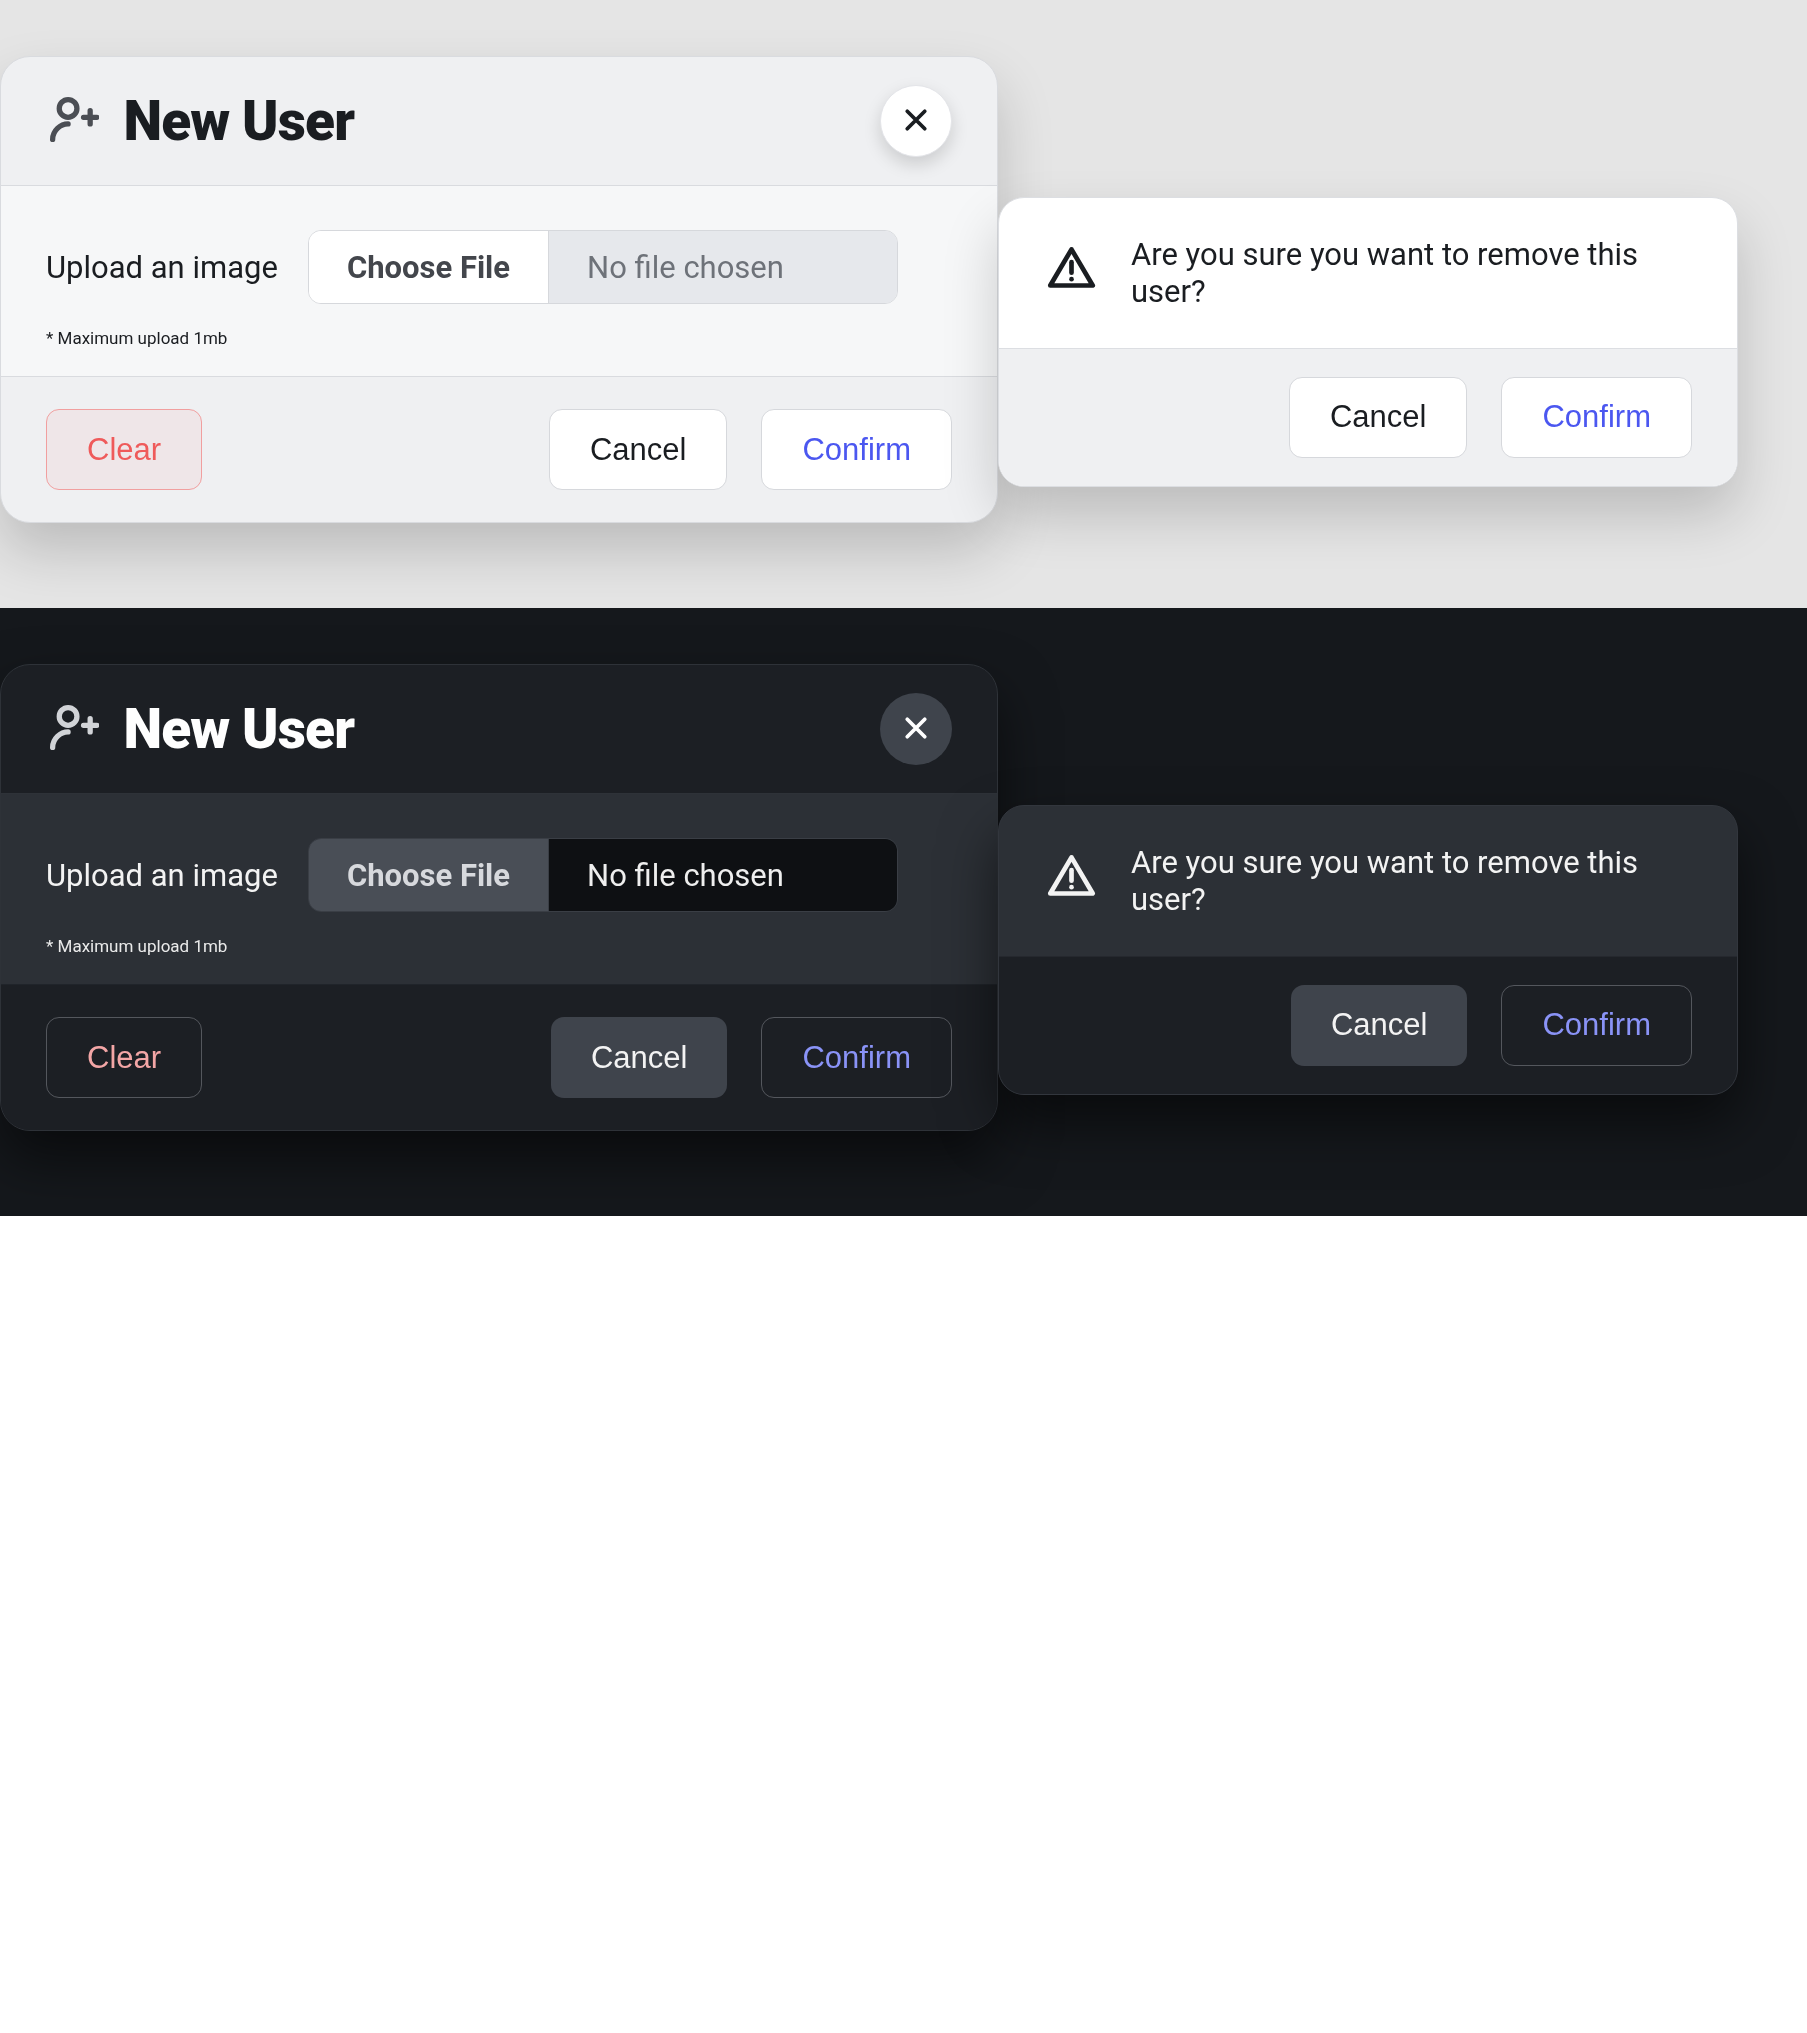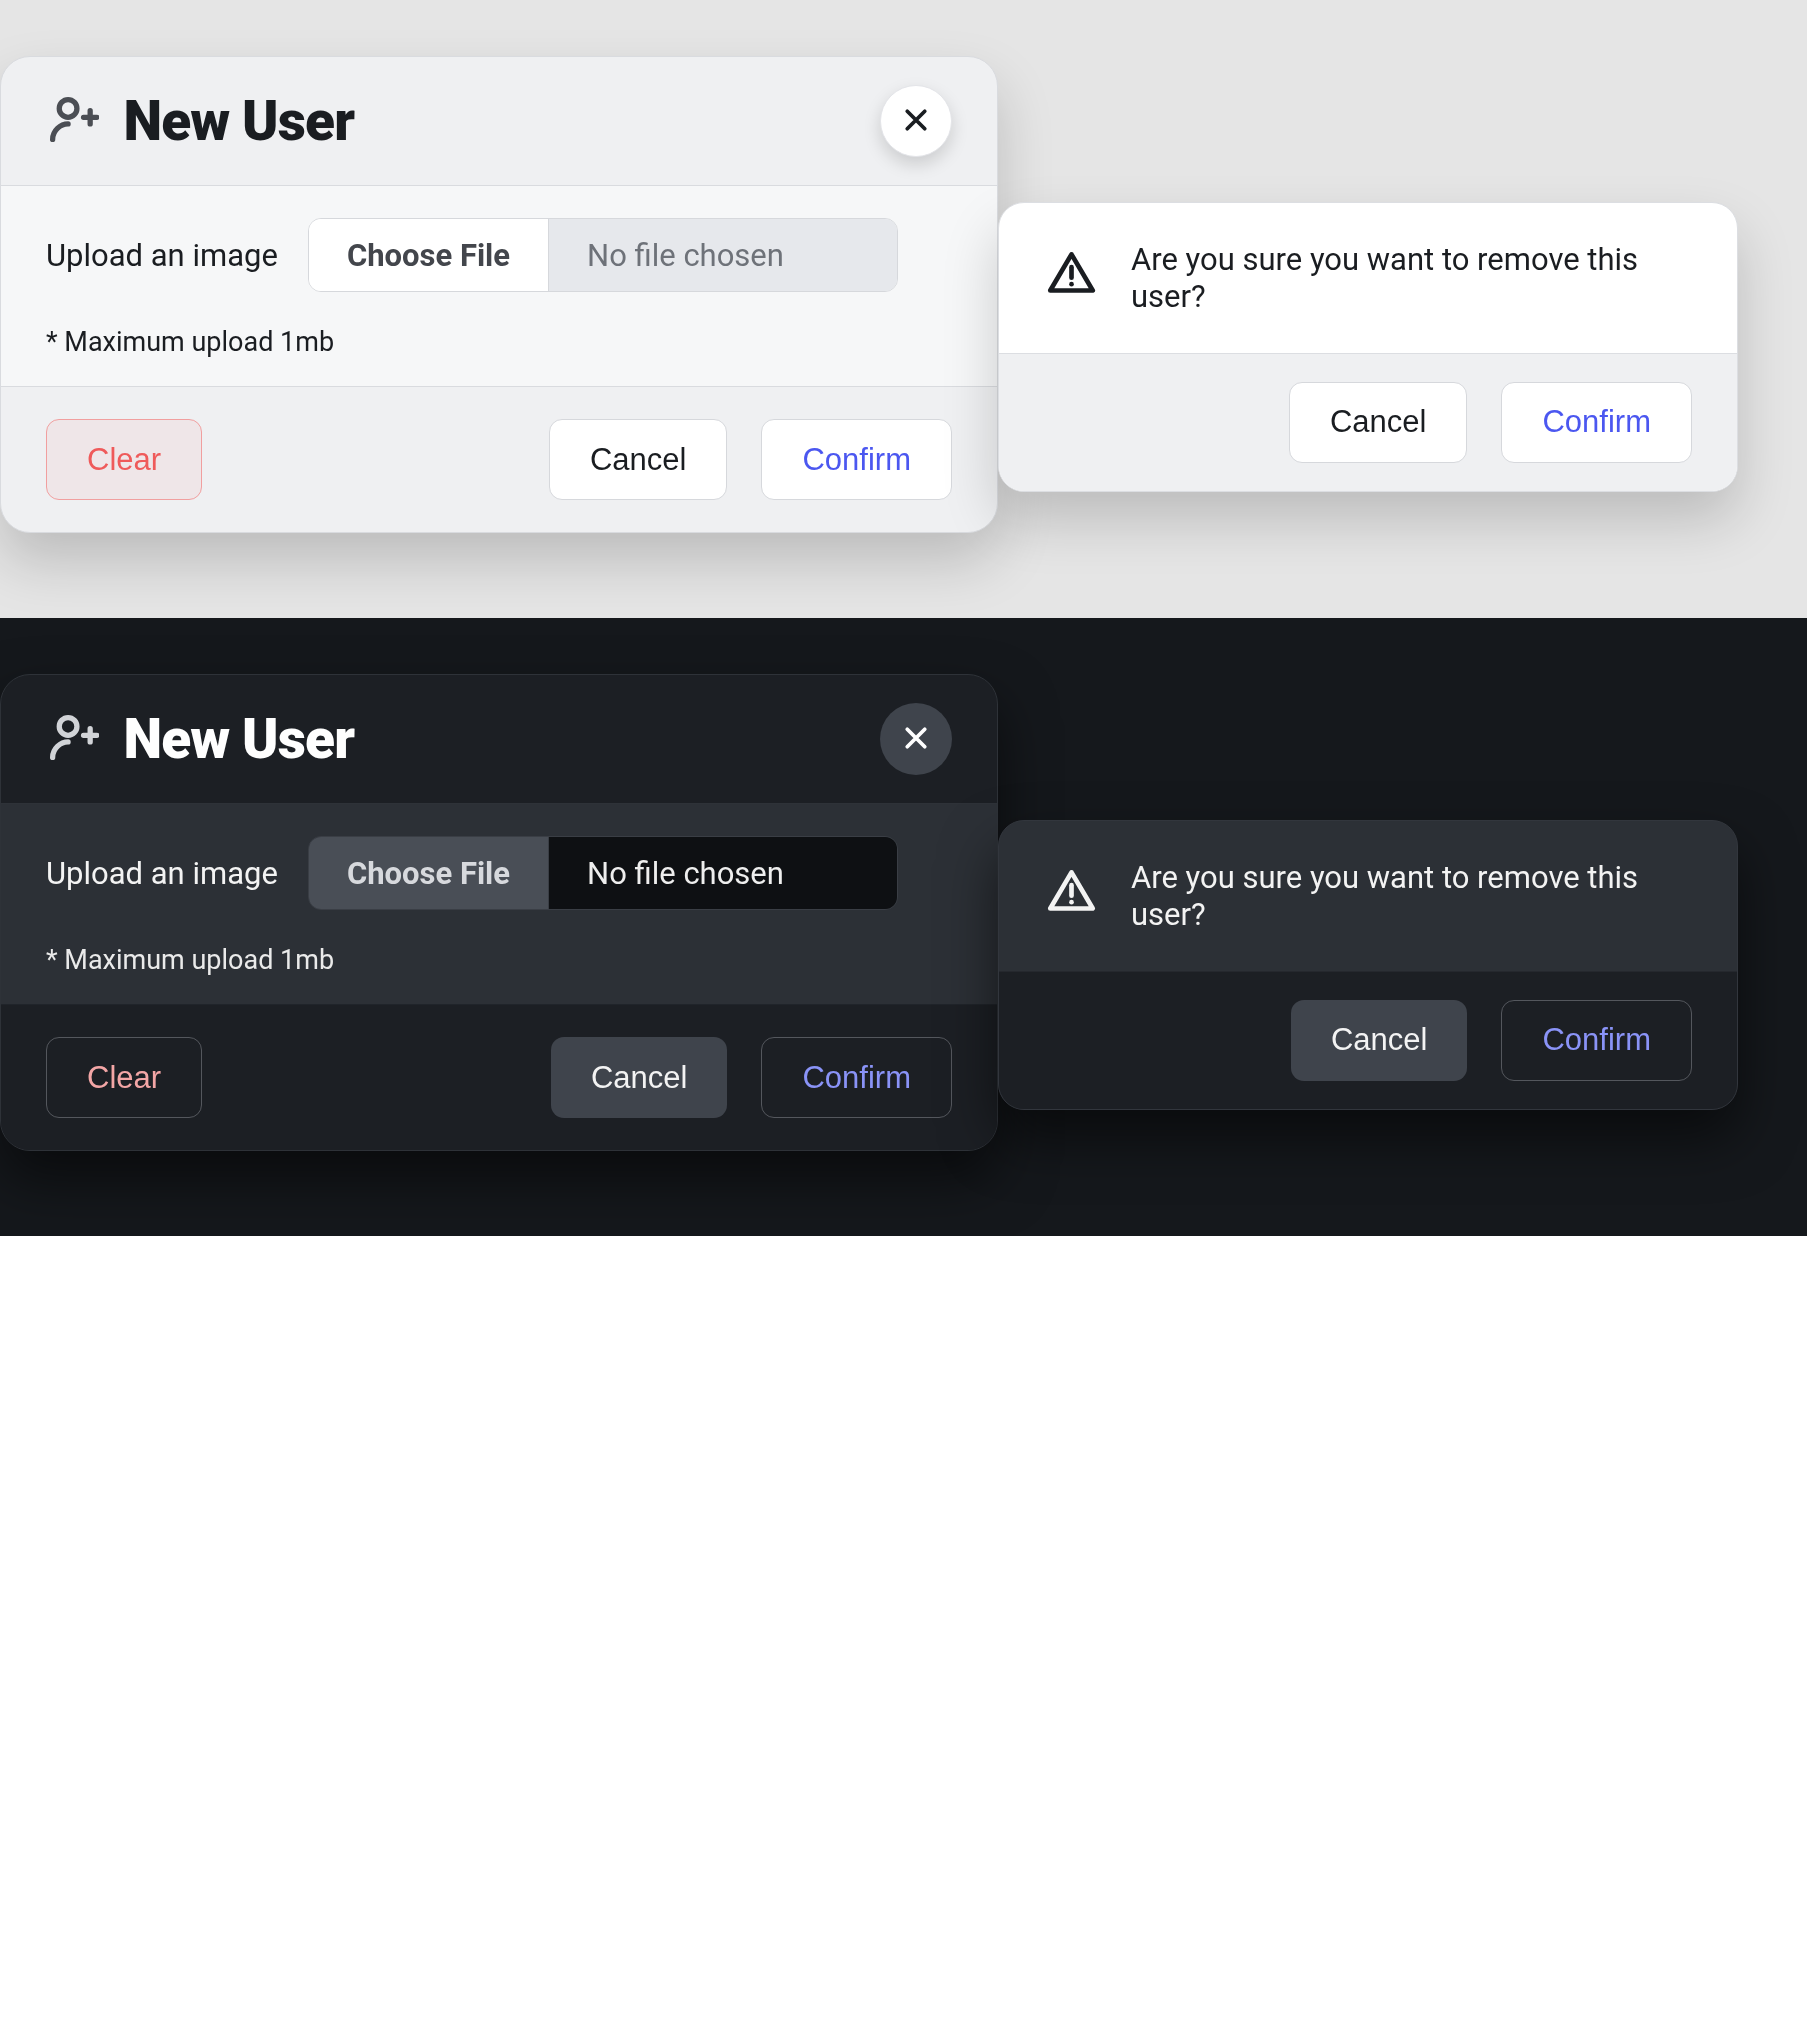--- a/index.html
+++ b/index.html
@@ -56,20 +56,21 @@
 
   .card-body {
     background: #f6f7f8;
     padding: 32px 45px 28px 45px;
     border-bottom: 0.9px solid #d9dbdf;
   }
   .upload-row {
     display: flex;
     align-items: center;
     gap: 30px;
+    margin-top: 12px;
   }
   .upload-label {
     font-size: 31px;
     color: #1a1d21;
   }
   .file-input-group {
     display: flex;
     border-radius: 13px;
     overflow: hidden;
     border: 0.9px solid #d6d8dc;
@@ -87,22 +88,22 @@
   }
   .file-status {
     background: #e6e8ec;
     padding: 0 38px;
     display: flex; align-items: center;
     font-size: 31px;
     color: #6e7279;
     min-width: 348px;
   }
   .helper {
-    margin-top: 34px;
-    font-size: 27px;
+    margin-top: 24px;
+    font-size: 17px;
     color: #1a1d21;
   }
 
   .card-footer {
     display: flex;
     justify-content: space-between;
     align-items: center;
     padding: 32px 45px;
   }
   .btn {

